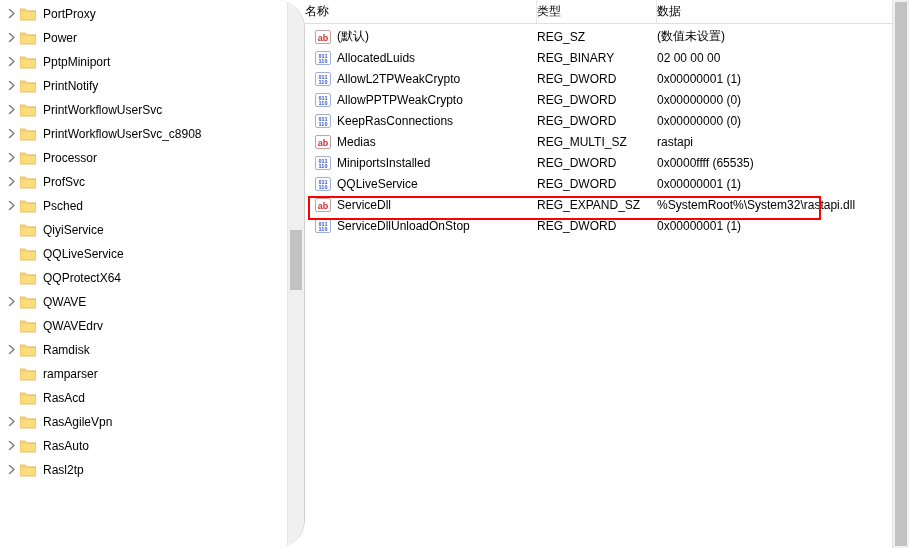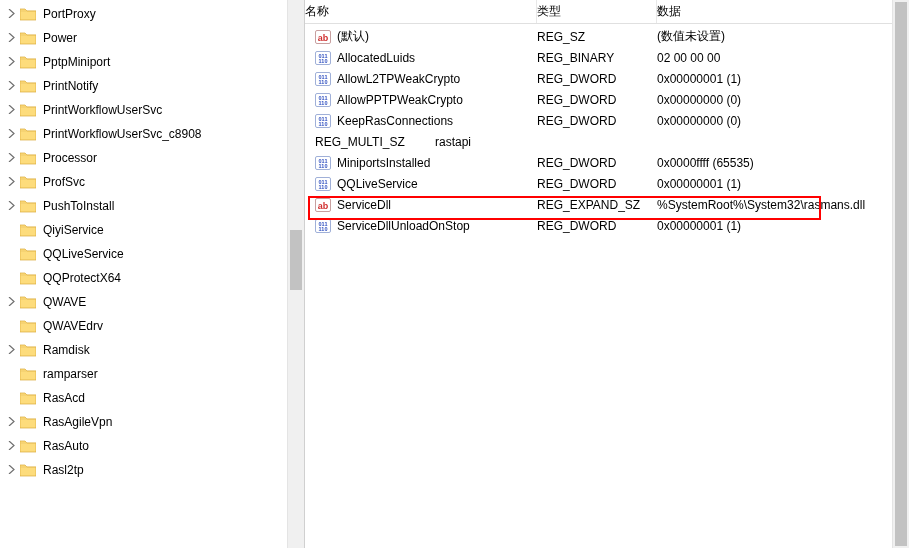--- a/index.html
+++ b/index.html
@@ -11,20 +11,21 @@
     background: #fff;
     color: #000;
     overflow: hidden;
   }
   .container { display: flex; width: 100%; height: 100%; }
   .left-pane {
     width: 305px; height: 100%;
     border-right: 1px solid #d0d0d0;
     overflow-y: auto;
     position: relative;
+    border-radius: 28px;
   }
   .right-pane {
     flex: 1; height: 100%;
     display: flex; flex-direction: column;
     position: relative;
   }
   .tree { padding: 2px 0 2px 2px; }
   .tree-item {
     display: flex; align-items: center;
     height: 24px; padding-left: 6px;
@@ -195,21 +196,21 @@
           <span class="label">ProfSvc</span>
         </div>
         <div class="tree-item level1">
           <span class="exp"><svg width="9" height="9">
               <path d="M2 0 L7 4.5 L2 9" fill="none" stroke="#707070" stroke-width="1.2"></path>
             </svg></span>
           <span class="dots"></span>
           <svg class="folder-icon" viewBox="0 0 16 14">
             <use href="#folder"></use>
           </svg>
-          <span class="label">PushToInstall</span>
+          <span class="label">Psched</span>
         </div>
         <div class="tree-item level1">
           <span class="exp none"><svg width="9" height="9">
               <path d="M2 0 L7 4.5 L2 9" fill="none" stroke="#707070" stroke-width="1.2"></path>
             </svg></span>
           <span class="dots"></span>
           <svg class="folder-icon" viewBox="0 0 16 14">
             <use href="#folder"></use>
           </svg>
           <span class="label">QiyiService</span>
@@ -371,20 +372,26 @@
           <div class="v-name">
             <svg class="val-icon" viewBox="0 0 16 16">
               <use href="#val-bin"></use>
             </svg>
             <span>KeepRasConnections</span>
           </div>
           <div class="v-type">REG_DWORD</div>
           <div class="v-data">0x00000000 (0)</div>
         </div>
         <div class="value-row">
+          <div class="v-name">
+            <svg class="val-icon" viewBox="0 0 16 16">
+              <use href="#val-sz"></use>
+            </svg>
+            <span>Medias</span>
+          </div>
           <div class="v-type">REG_MULTI_SZ</div>
           <div class="v-data">rastapi</div>
         </div>
         <div class="value-row">
           <div class="v-name">
             <svg class="val-icon" viewBox="0 0 16 16">
               <use href="#val-bin"></use>
             </svg>
             <span>MiniportsInstalled</span>
           </div>
@@ -402,21 +409,21 @@
           <div class="v-data">0x00000001 (1)</div>
         </div>
         <div class="value-row">
           <div class="v-name">
             <svg class="val-icon" viewBox="0 0 16 16">
               <use href="#val-sz"></use>
             </svg>
             <span>ServiceDll</span>
           </div>
           <div class="v-type">REG_EXPAND_SZ</div>
-          <div class="v-data">%SystemRoot%\System32\rasmans.dll</div>
+          <div class="v-data">%SystemRoot%\System32\rastapi.dll</div>
         </div>
         <div class="value-row">
           <div class="v-name">
             <svg class="val-icon" viewBox="0 0 16 16">
               <use href="#val-bin"></use>
             </svg>
             <span>ServiceDllUnloadOnStop</span>
           </div>
           <div class="v-type">REG_DWORD</div>
           <div class="v-data">0x00000001 (1)</div>

